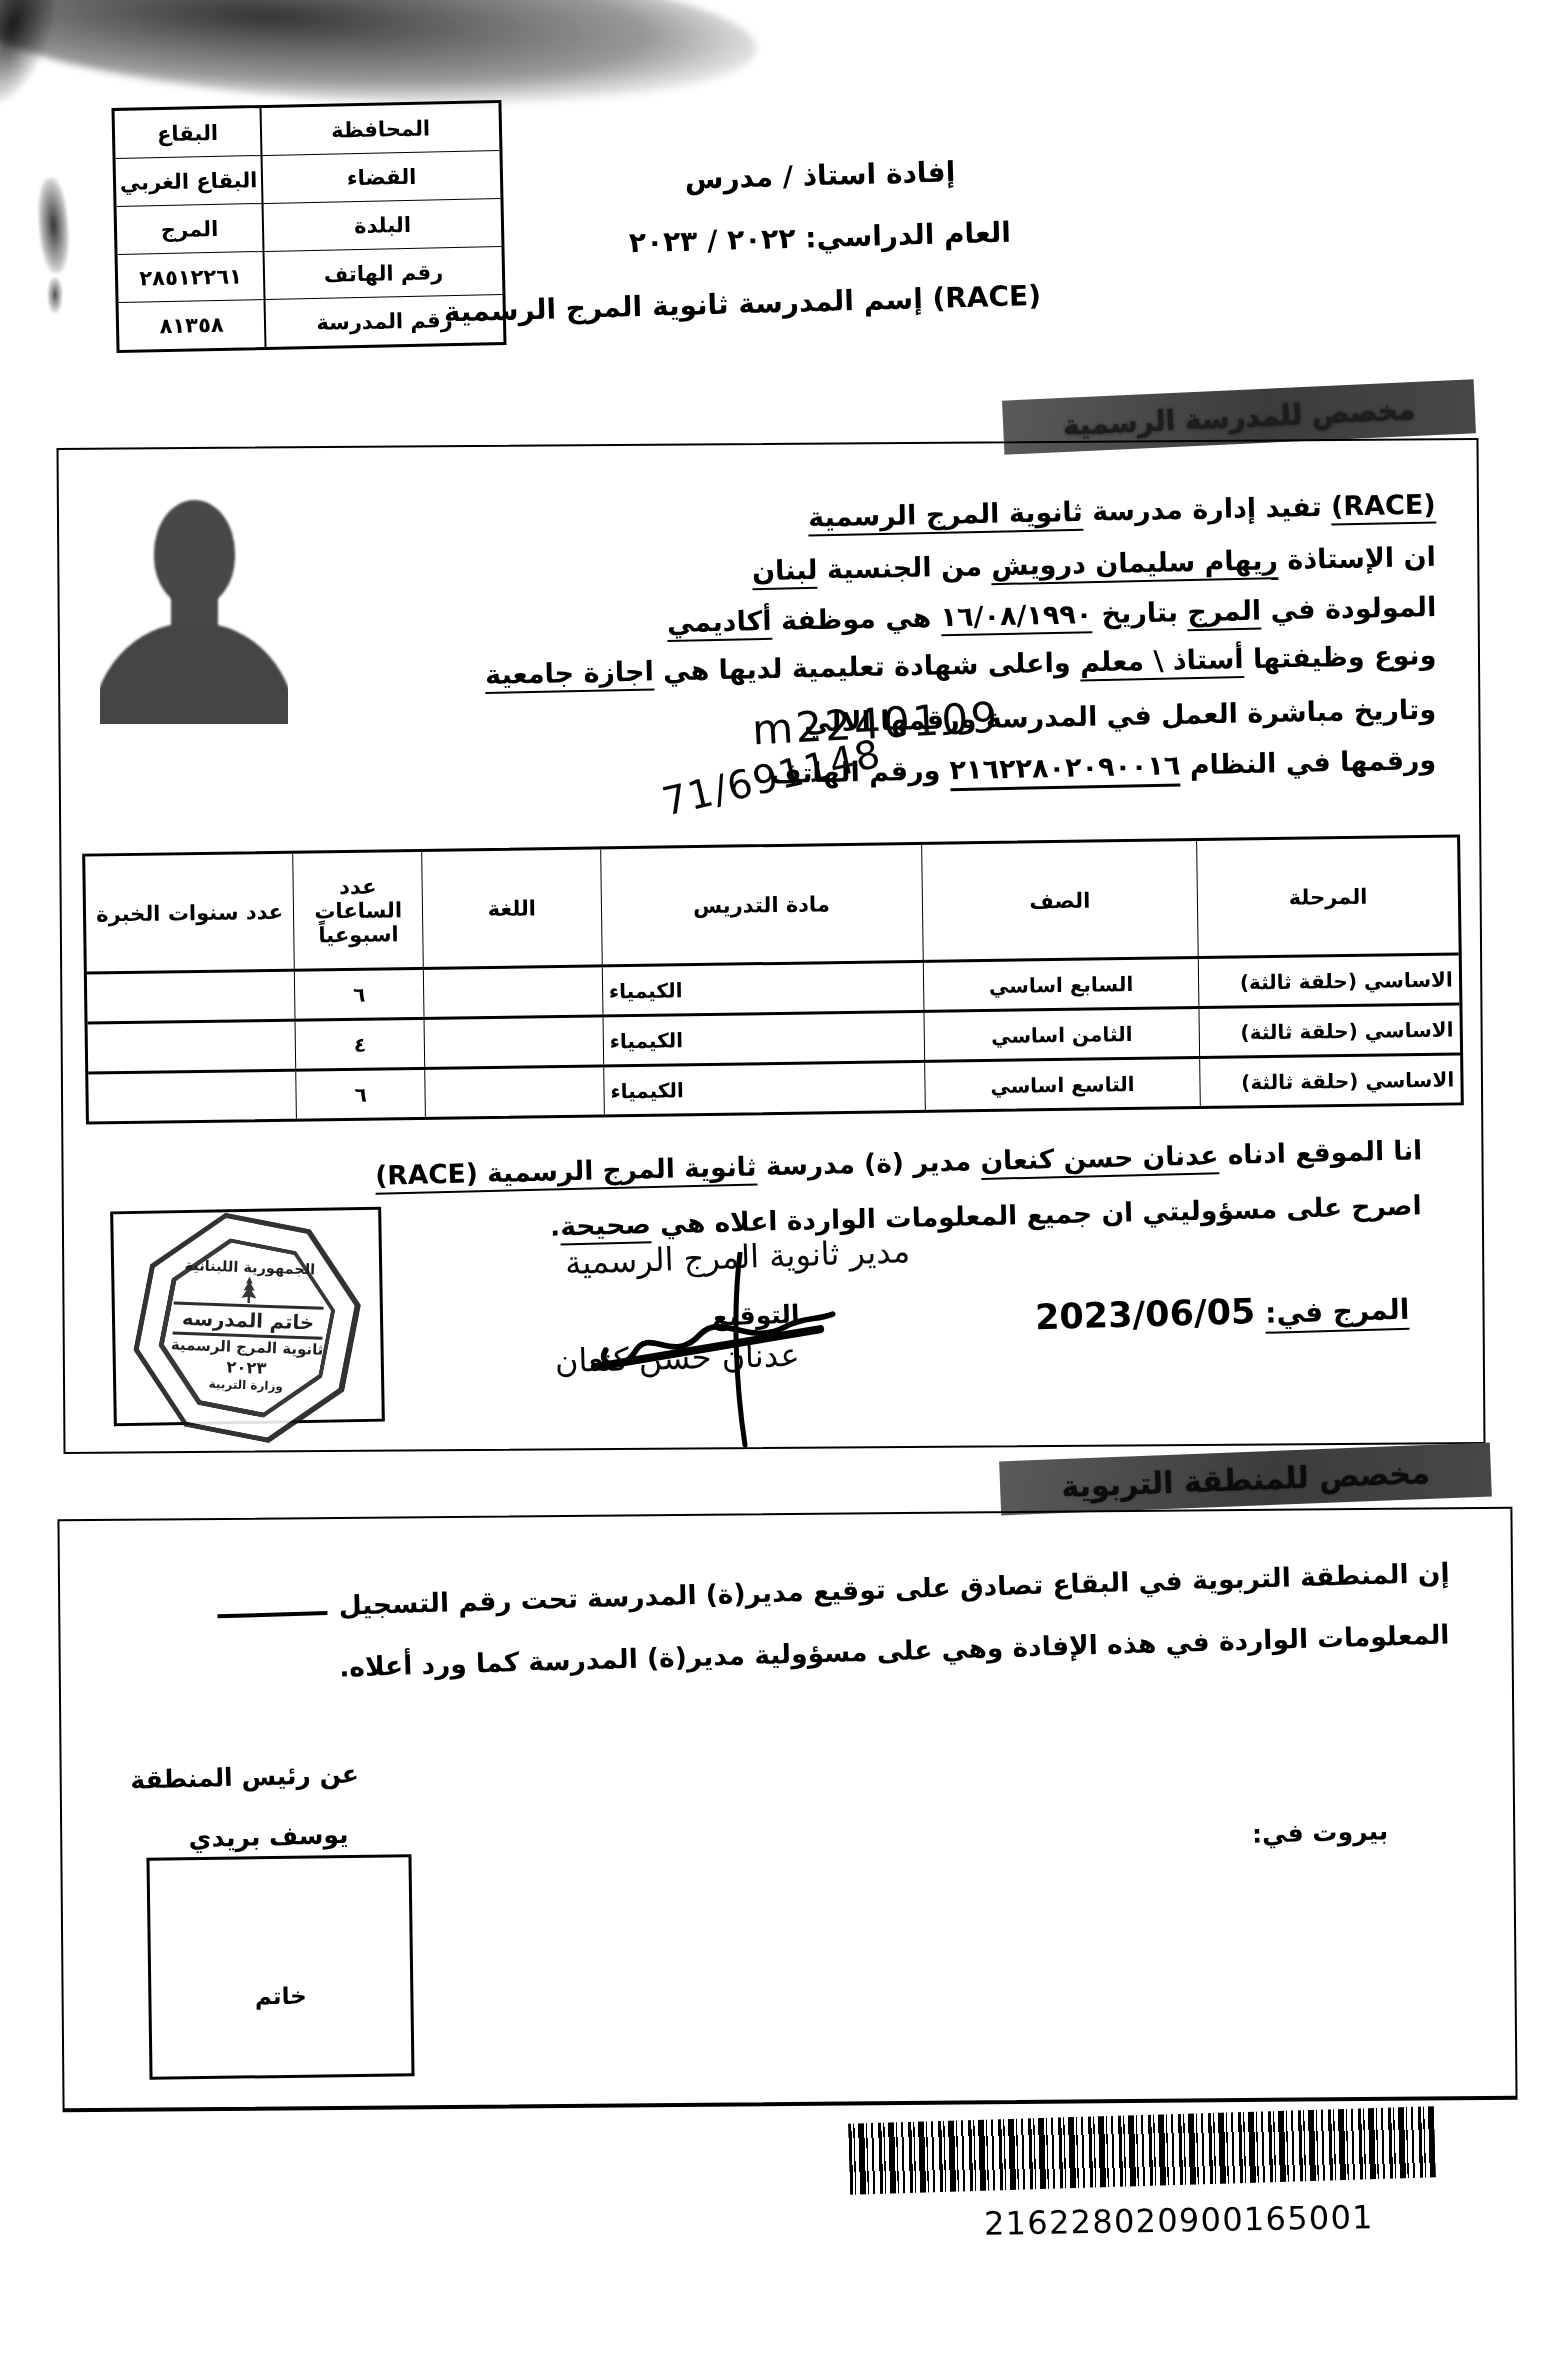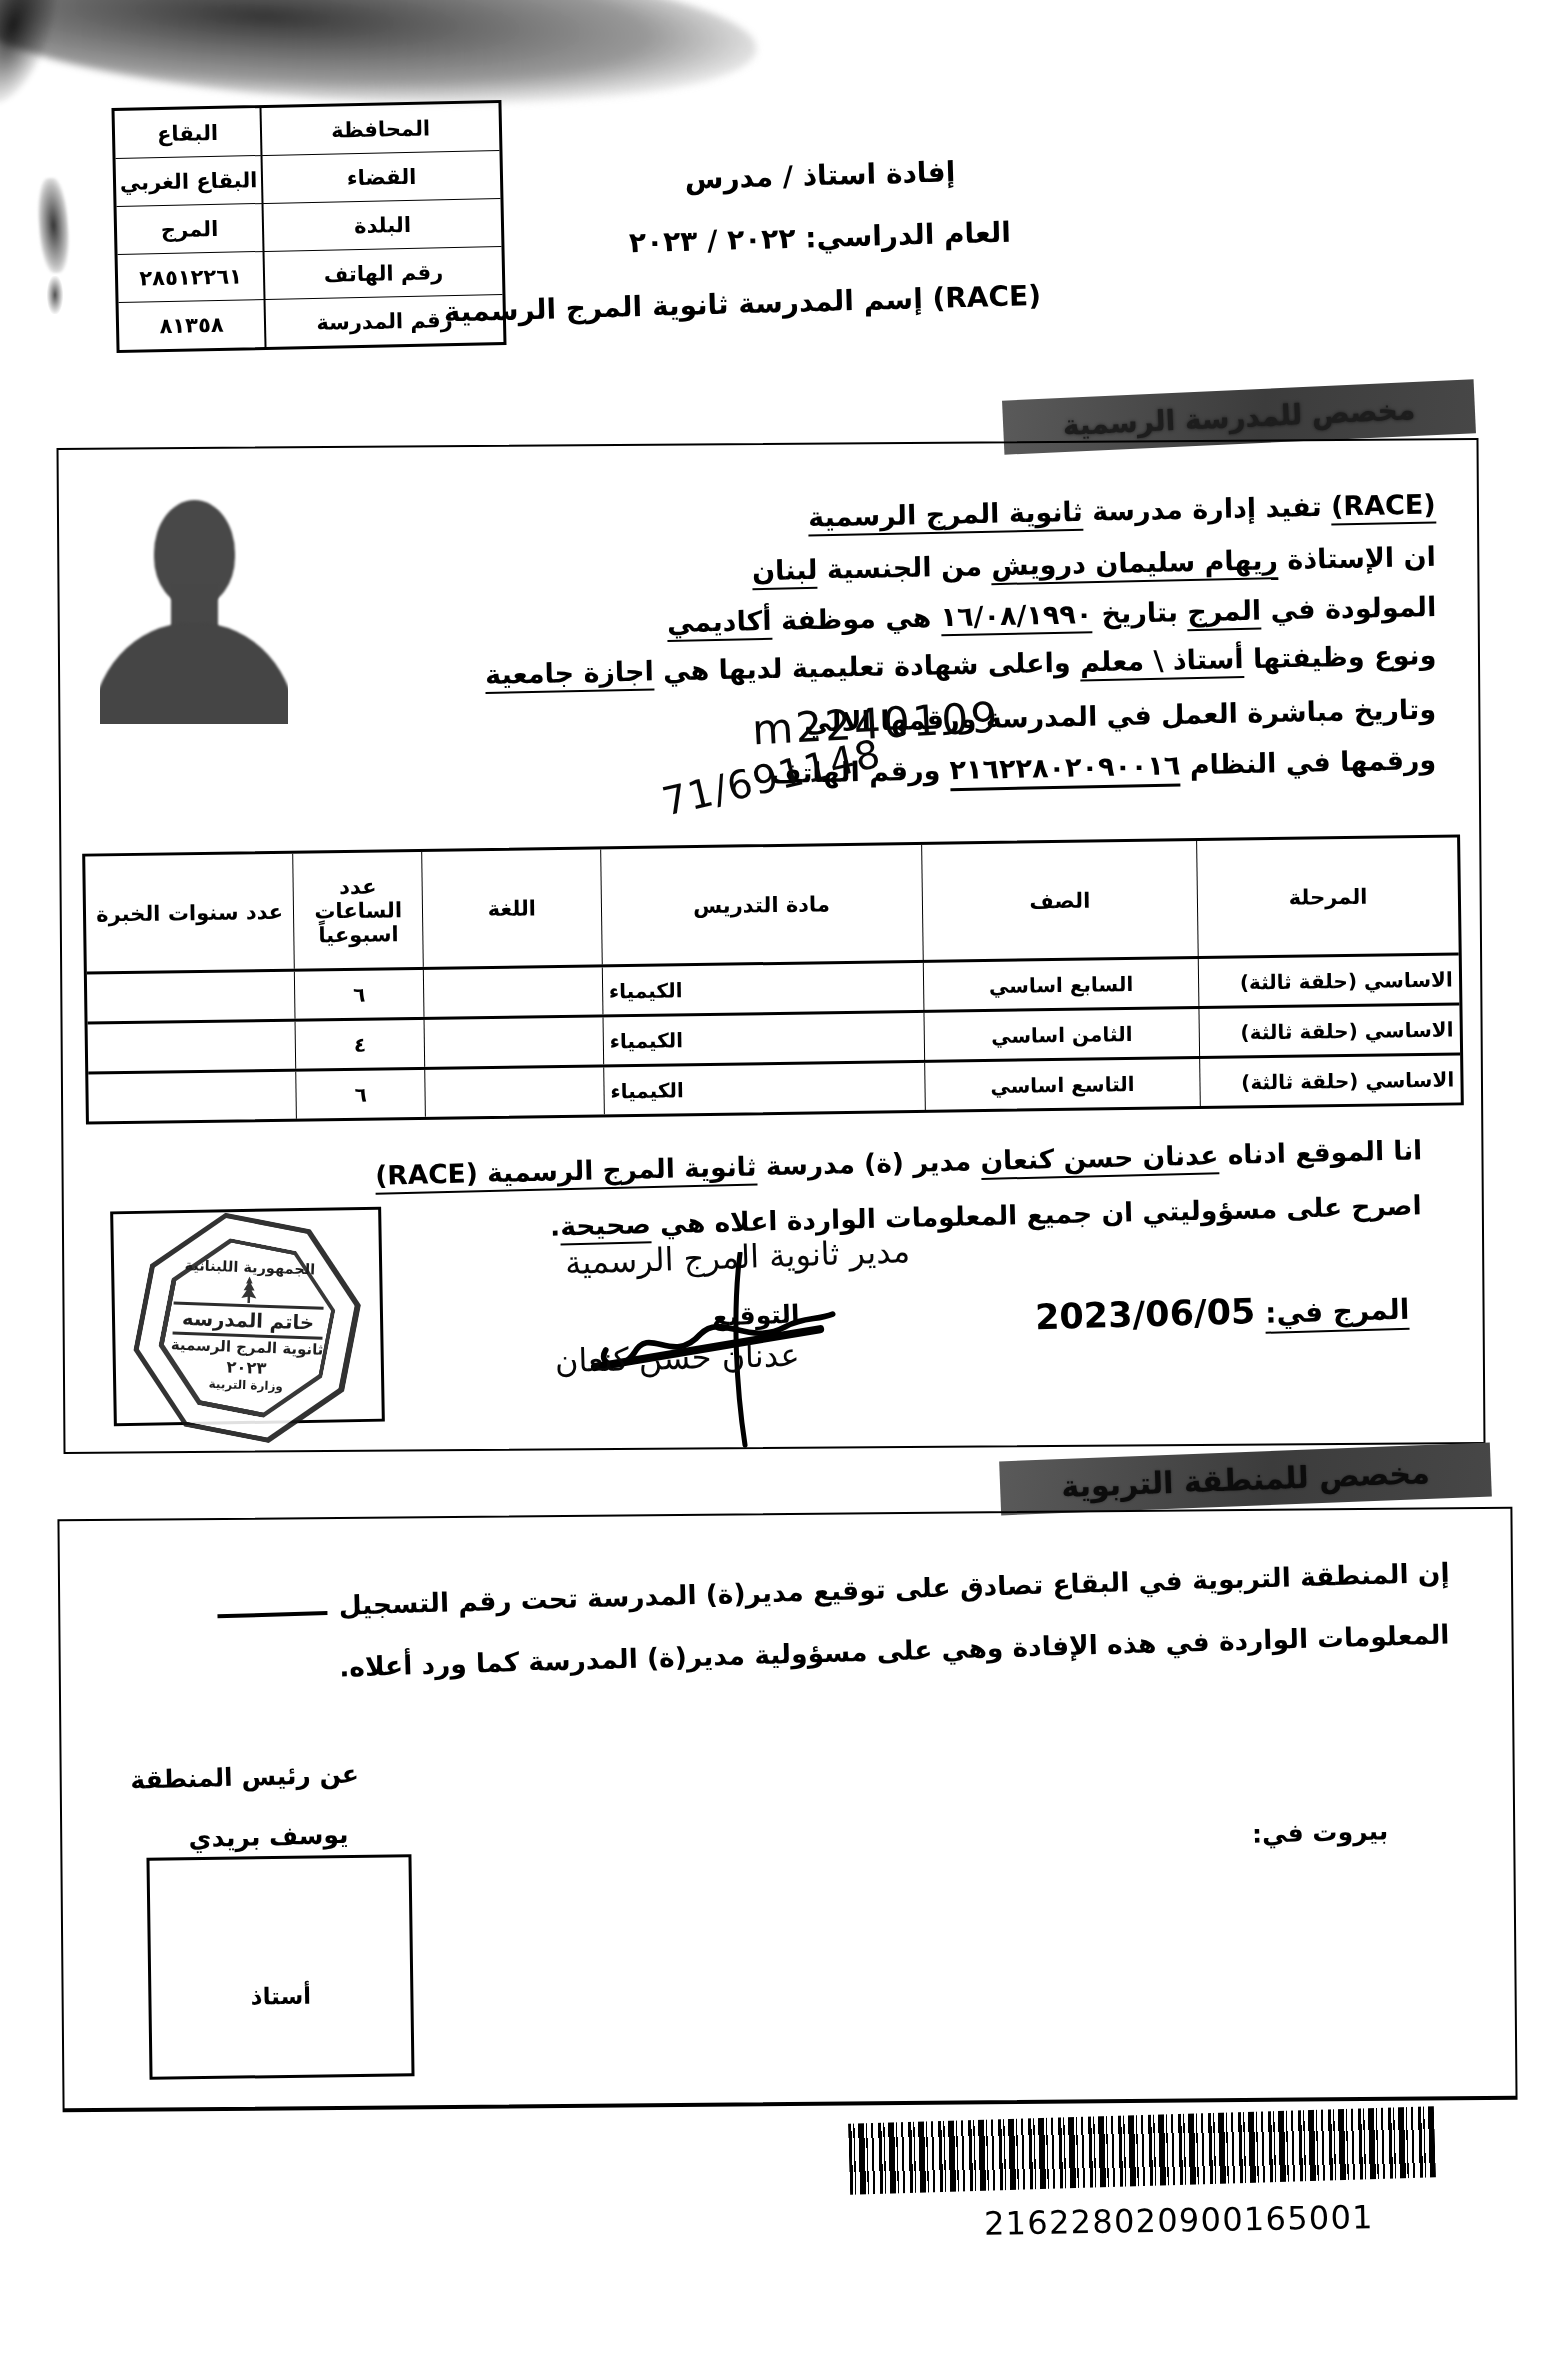--- a/index.html
+++ b/index.html
@@ -262,20 +262,20 @@
   <div class="abs ar dline" style="right:95px;top:1575px;transform:rotate(-1.7deg);">
     <span>إن المنطقة التربوية في البقاع تصادق على توقيع مدير(ة) المدرسة تحت رقم التسجيل</span><span class="blank-line"></span>
   </div>
   <div class="abs ar dline" style="right:95px;top:1635px;transform:rotate(-1.7deg);">المعلومات الواردة في هذه الإفادة وهي على مسؤولية مدير(ة) المدرسة كما ورد أعلاه.</div>
 
   <div class="abs ar b ctr" style="left:170px;top:1762px;width:189px;font-size:25px;transform:rotate(-1.6deg);">عن رئيس المنطقة</div>
   <div class="abs ar b ctr" style="left:180px;top:1822px;width:177px;font-size:25px;transform:rotate(-1.6deg);">يوسف بريدي</div>
   <div class="abs ar b" style="left:1252px;top:1818px;font-size:25px;transform:rotate(-1.4deg);">بيروت في:</div>
 
   <div class="abs khatam-box">
-    <span class="khatam-label ar">أستاذ</span>
+    <span class="khatam-label ar">خاتم</span>
   </div>
 
   <div class="abs barcode"></div>
   <div class="abs barcode-number">216228020900165001</div>
 
 </div>
 
 
 </body></html>

